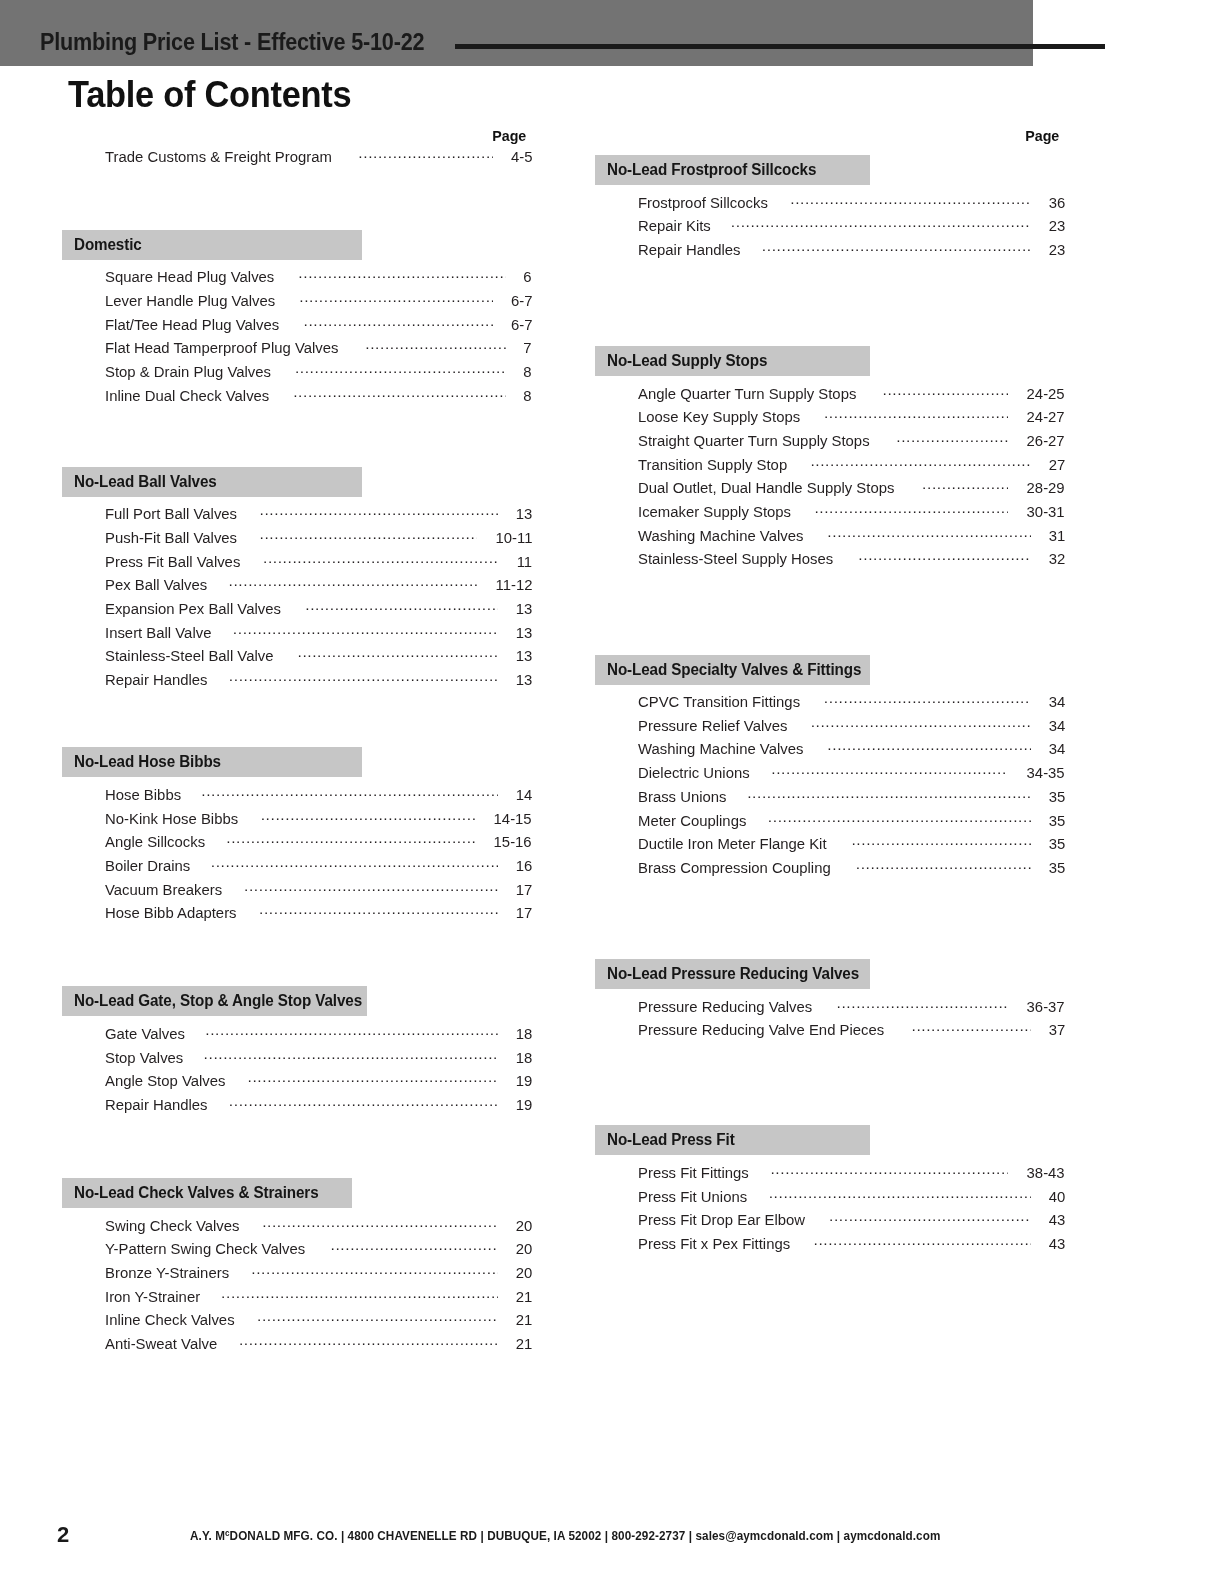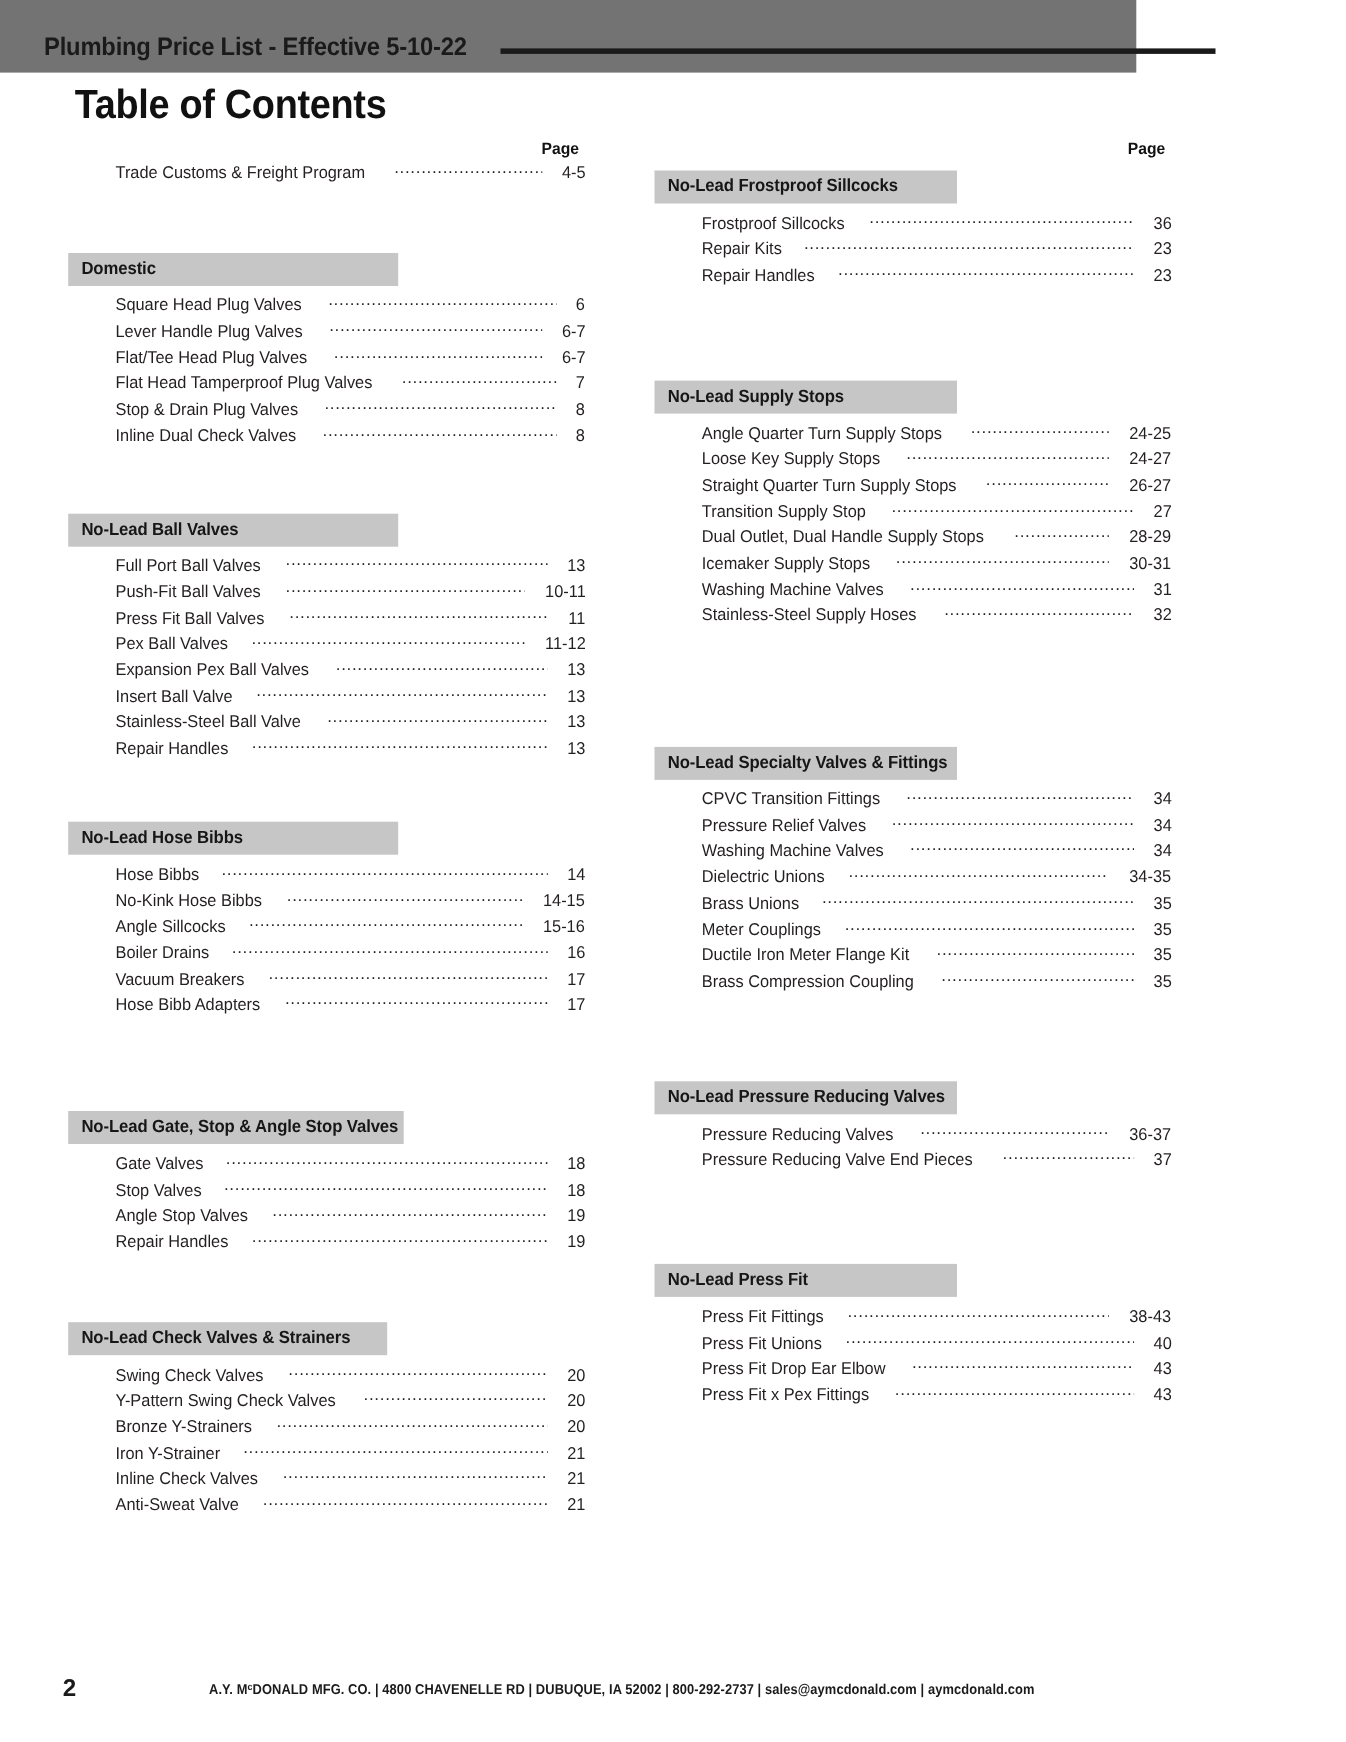--- a/index.html
+++ b/index.html
@@ -85,21 +85,21 @@
   .section-bar {
     background: #c6c6c6;
     height: 30px;
     display: flex;
     align-items: center;
     padding-left: 12px;
     box-sizing: border-box;
     margin-bottom: 7px;
   }
   .section-bar.w-std   { width: 300px; }
-  .section-bar.w-wide  { width: 305px; margin-top: 24px; }
+  .section-bar.w-wide  { width: 305px; }
   .section-bar.w-wider { width: 290px; }
   .section-bar .bar-label {
     font-size: 16px;
     font-weight: bold;
     color: #161616;
     white-space: nowrap;
     letter-spacing: -0.1px;
     transform: scaleX(0.95);
     transform-origin: left center;
   }

